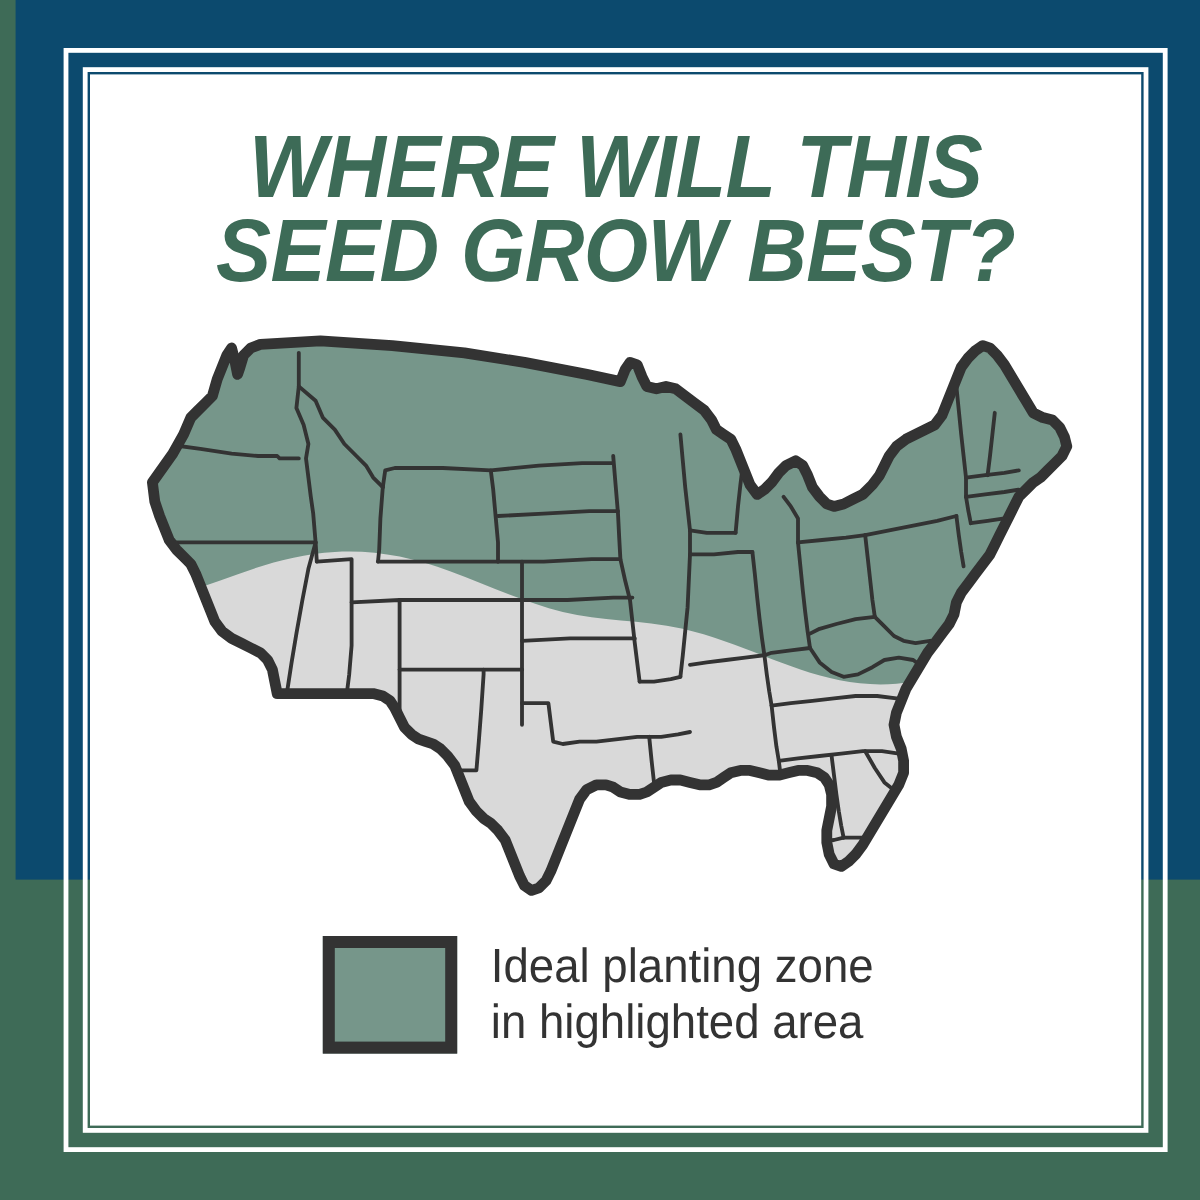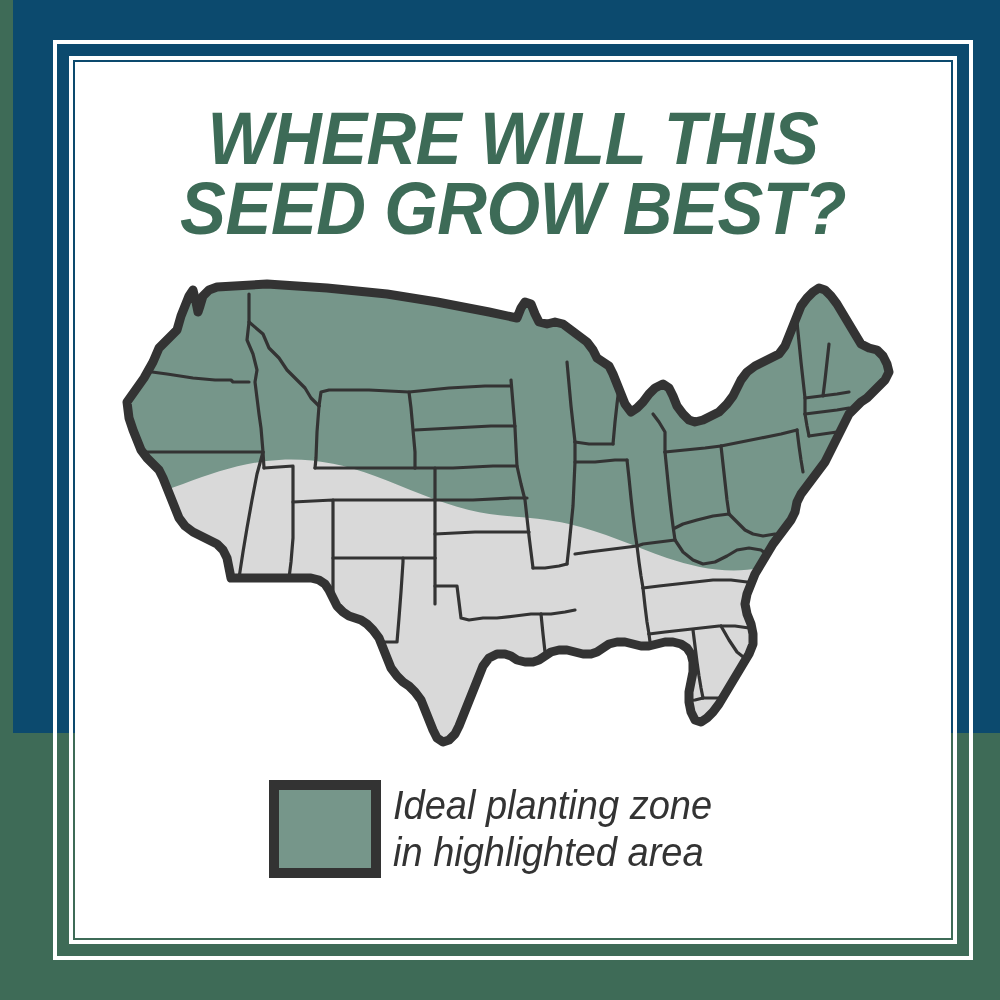--- a/index.html
+++ b/index.html
@@ -73,22 +73,21 @@
     height: 500px;
   }
   .map-wrap svg { display: block; width: 100%; height: 100%; }
   
   .legend {
     position: absolute;
     left: 194px;
     top: 718px;
     display: flex;
     align-items: center;
-    gap: 12px;
-    font-style: italic;
+    gap: 28px;
   }
   .legend-swatch {
     width: 112px;
     height: 98px;
     background: #76968a;
     border: 10px solid #333333;
     box-sizing: border-box;
     flex: 0 0 auto;
   }
   .legend-text {

